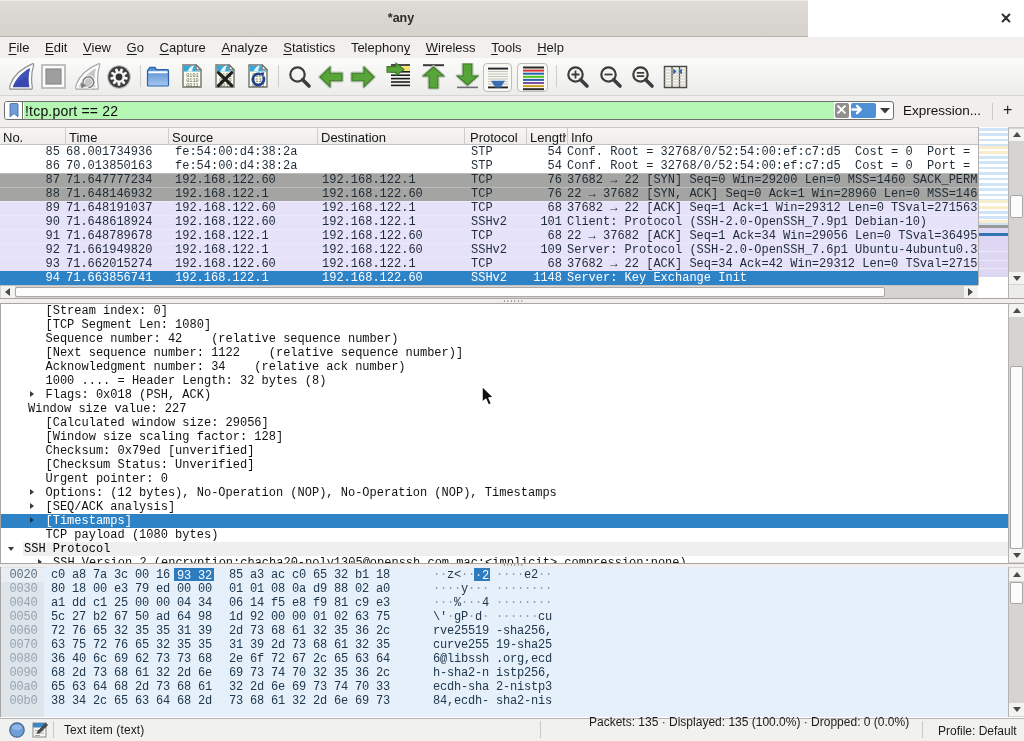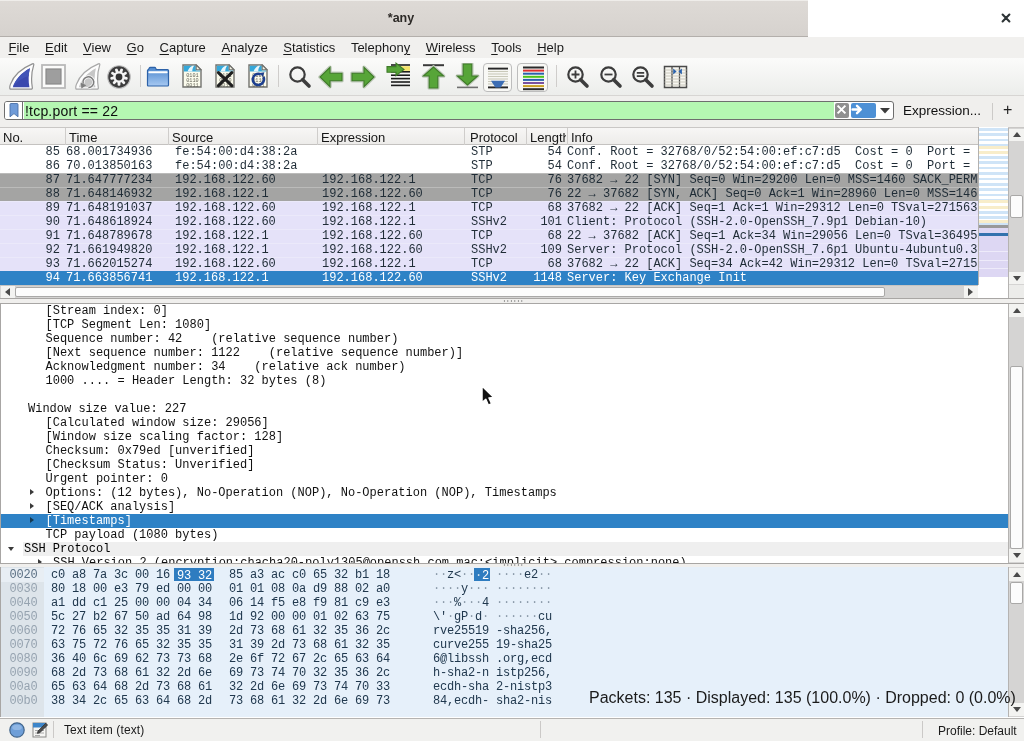--- a/index.html
+++ b/index.html
@@ -277,21 +277,21 @@
 <svg class="abs" style="left:879px;top:106.5px" width="12" height="7" viewBox="0 0 12 7">
     <path d="M1,1 L11,1 L6,6.5 Z" fill="#3c3c3c"></path>
   </svg>
 <div id="fexp" class="abs">Expression...</div>
 <div class="abs fsepv" style="left:992px"></div>
 <div id="fplus" class="abs">+</div>
 <div id="lhead" class="abs">
     <span style="left:3px">No.</span>
     <span style="left:69px">Time</span>
     <span style="left:172px">Source</span>
-    <span style="left:321px">Expression</span>
+    <span style="left:321px">Destination</span>
     <span style="left:470px">Protocol</span>
     <span style="left:530px;width:36px;overflow:hidden;white-space:nowrap">Length</span>
     <span style="left:571px">Info</span>
     <i style="left:65px"></i>
     <i style="left:168px"></i>
     <i style="left:316.5px"></i>
     <i style="left:464px"></i>
     <i style="left:526px"></i>
     <i style="left:566.5px"></i>
   </div>
@@ -353,20 +353,24 @@
     </div>
     <div class="drow" style="top:42.2px;">
       <span class="tx mono" style="left:44.5px;color:#111">[Next sequence number: 1122    (relative sequence number)]</span>
     </div>
     <div class="drow" style="top:56.2px;">
       <span class="tx mono" style="left:44.5px;color:#111">Acknowledgment number: 34    (relative ack number)</span>
     </div>
     <div class="drow" style="top:70.2px;">
       <span class="tx mono" style="left:44.5px;color:#111">1000 .... = Header Length: 32 bytes (8)</span>
     </div>
+    <div class="drow" style="top:84.2px;">
+      <div class="abs tri" style="left:29px;top:3.5px;border-top:3.8px solid transparent;border-bottom:3.8px solid transparent;border-left:4.8px solid #3a3a3a"></div>
+      <span class="tx mono" style="left:44.5px;color:#111">Flags: 0x018 (PSH, ACK)</span>
+    </div>
     <div class="drow" style="top:98.2px;">
       <span class="tx mono" style="left:27px;color:#111">Window size value: 227</span>
     </div>
     <div class="drow" style="top:112.2px;">
       <span class="tx mono" style="left:44.5px;color:#111">[Calculated window size: 29056]</span>
     </div>
     <div class="drow" style="top:126.2px;">
       <span class="tx mono" style="left:44.5px;color:#111">[Window size scaling factor: 128]</span>
     </div>
     <div class="drow" style="top:140.2px;">
@@ -449,16 +453,16 @@
       <line x1="3" y1="8.5" x2="12" y2="8.5"></line>
       <line x1="3" y1="11" x2="12" y2="11"></line>
       <line x1="3" y1="13.5" x2="8" y2="13.5"></line>
     </g>
     <path d="M13.8,1.2 L15.6,3 L7.8,10.8 L5.4,11.4 L6,9 Z" fill="#4d4d4d" stroke="#2c2c2c" stroke-width="0.7"></path>
   </svg>
 <span class="abs" id="stxt" style="left:64px;top:722.5px;font-size:12px;letter-spacing:0.1px;color:#1b1b1b;position:absolute">Text item (text)</span>
 <div class="ssep" style="left:52.5px"></div>
 <div class="ssep" style="left:539.5px"></div>
 <div class="ssep" style="left:921.5px"></div>
-<span class="abs" style="left:589px;top:689px;font-size:16px;color:#1b1b1b;position:absolute">Packets: 135 · Displayed: 135 (100.0%) · Dropped: 0 (0.0%)</span>
+<span class="abs" style="left:589px;top:715px;font-size:12px;color:#1b1b1b;position:absolute">Packets: 135 · Displayed: 135 (100.0%) · Dropped: 0 (0.0%)</span>
 <span class="abs" style="left:938px;top:723.5px;font-size:12px;color:#1b1b1b;position:absolute">Profile: Default</span>
 <svg class="abs" style="left:481px;top:385px" width="15" height="22" viewBox="0 0 15 22">
     <path d="M1,1 L1,17.5 L4.8,14.2 L7.4,20.2 L10.6,18.8 L8,13 L13,12.6 Z" fill="#111" stroke="#fff" stroke-width="1.5" stroke-linejoin="round"></path>
   </svg>
 </body></html>

